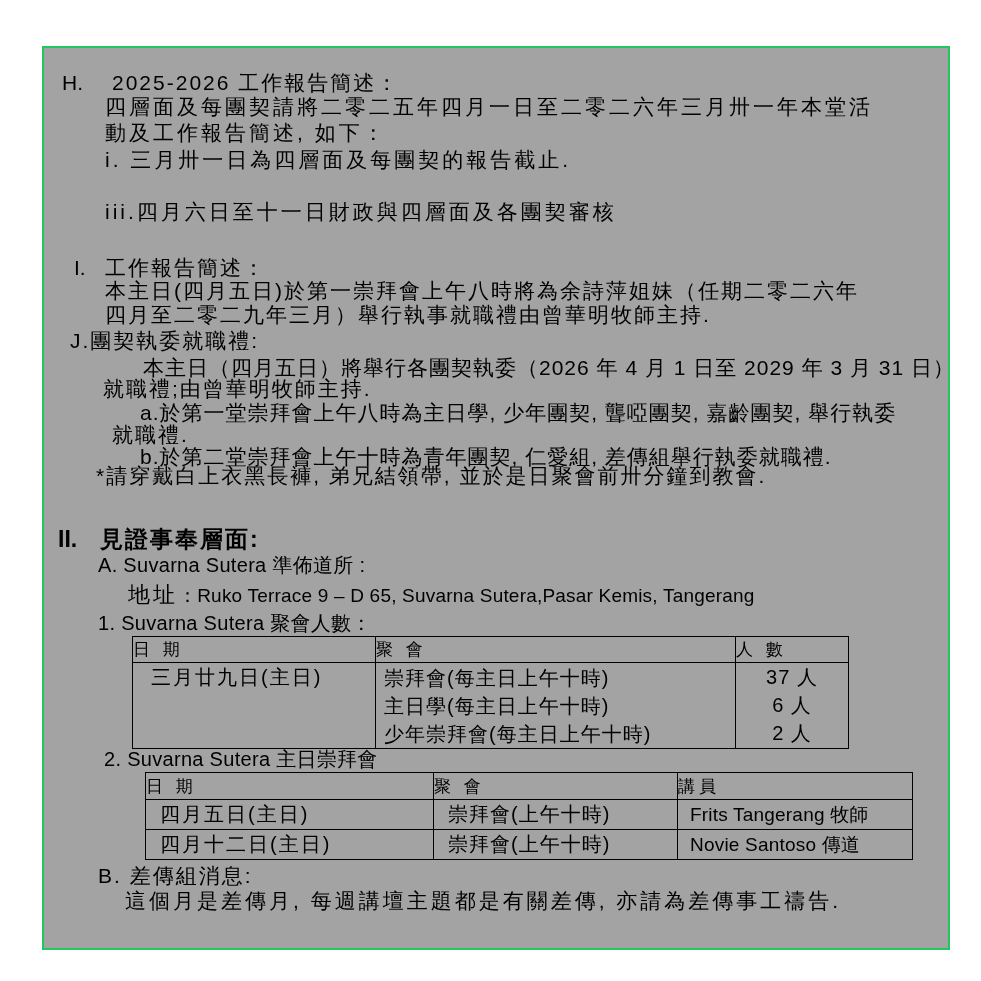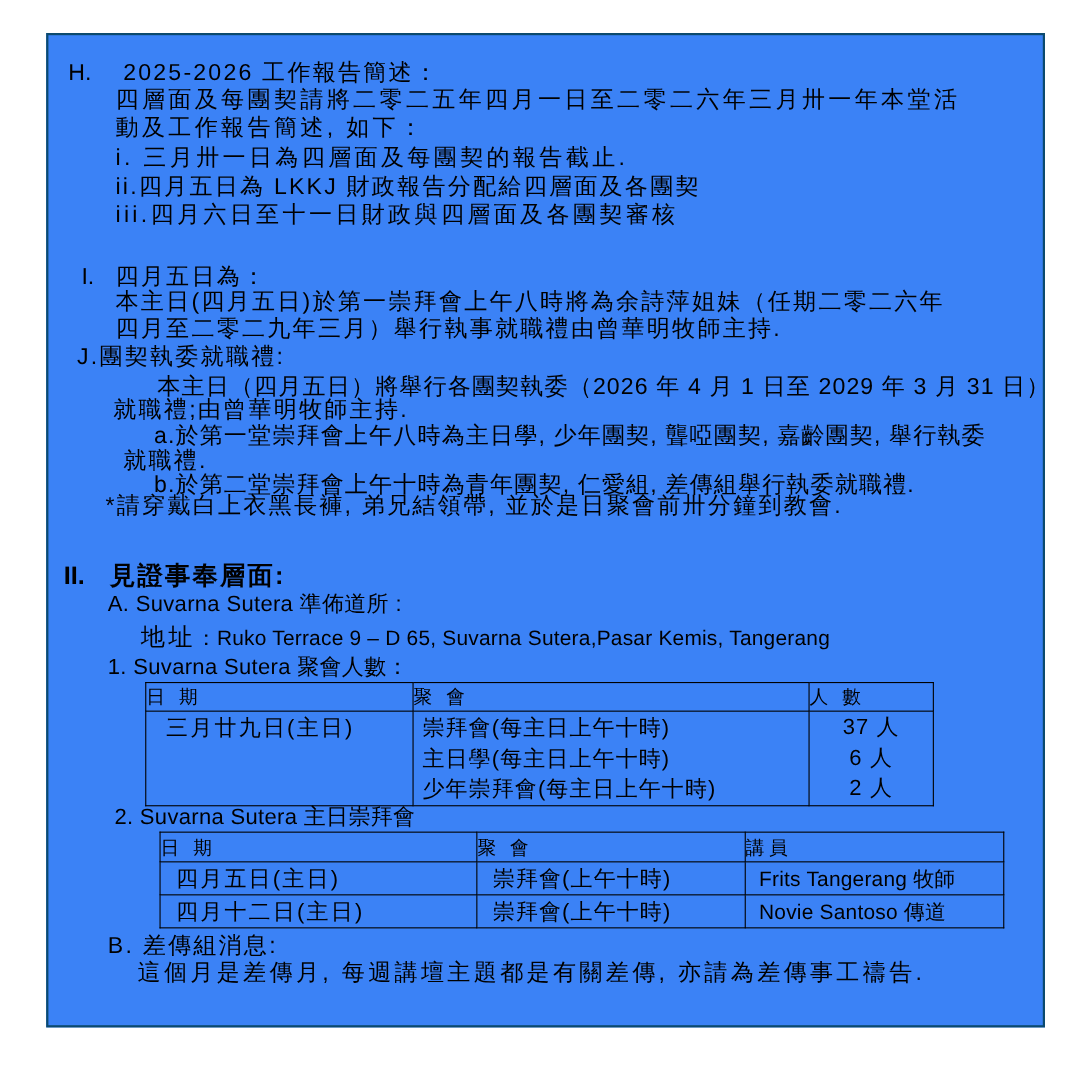--- a/index.html
+++ b/index.html
@@ -1,19 +1,19 @@
 <!DOCTYPE html>
 <html><head>
 <meta charset="utf-8">
 <style>
   html,body{margin:0;padding:0;background:#ffffff;}
   body{width:981px;height:981px;position:relative;
        font-family:"Liberation Sans","DejaVu Sans",serif;color:#000;}
-  .frame{position:absolute;left:42px;top:30px;width:904px;height:900px;
-         border:2px solid #0c4a6e;background:#3b82f6;}
+  .frame{position:absolute;left:42px;top:46px;width:904px;height:900px;
+         border:2px solid #22c55e;background:#a3a3a3;}
   .line{position:absolute;white-space:nowrap;font-size:21px;line-height:26px;
         letter-spacing:2px;}
   .wide{letter-spacing:3px;}
   .tight{letter-spacing:1px;margin-left:40px;}
   .latin{letter-spacing:0.3px;font-size:20px;}
   .lbl{display:inline-block;}
   .h-lbl{width:50px;letter-spacing:0;}
   .i-lbl{width:31px;letter-spacing:0;}
   .big-heading{font-weight:bold;font-size:23px;letter-spacing:2px;}
   .big-heading .sec-lbl{display:inline-block;width:42px;letter-spacing:0;}
@@ -37,25 +37,24 @@
 <body>
 
 <div class="frame">
 
   <div class="line" style="top:22px;left:18px">
     <span class="lbl h-lbl">H.</span><span>2025-2026 工作報告簡述：</span>
   </div>
   <div class="line wide" style="top:46px;left:61px">四層面及每團契請將二零二五年四月一日至二零二六年三月卅一年本堂活</div>
   <div class="line wide" style="top:72px;left:61px">動及工作報告簡述, 如下：</div>
   <div class="line wide" style="top:99px;left:61px">i. 三月卅一日為四層面及每團契的報告截止.</div>
-  <div class="line" style="top:125px;left:61px">ii.四月五日為 LKKJ 財政報告分配給四層面及各團契</div>
   <div class="line wide" style="top:151px;left:61px">iii.四月六日至十一日財政與四層面及各團契審核</div>
 
   <div class="line" style="top:207px;left:30px">
-    <span class="lbl i-lbl">I.</span><span>四月五日為：</span>
+    <span class="lbl i-lbl">I.</span><span>工作報告簡述：</span>
   </div>
   <div class="line" style="top:230px;left:61px">本主日(四月五日)於第一崇拜會上午八時將為余詩萍姐妹（任期二零二六年</div>
   <div class="line" style="top:254px;left:61px">四月至二零二九年三月）舉行執事就職禮由曾華明牧師主持.</div>
 
   <div class="line" style="top:280px;left:26px">
     <span>J.</span><span>團契執委就職禮:</span>
   </div>
   <div class="line tight" style="top:307px;left:59px">本主日（四月五日）將舉行各團契執委（2026 年 4 月 1 日至 2029 年 3 月 31 日）</div>
   <div class="line" style="top:328px;left:59px">就職禮;由曾華明牧師主持.</div>
   <div class="line tight" style="top:352px;left:56px">a.於第一堂崇拜會上午八時為主日學, 少年團契, 聾啞團契, 嘉齡團契, 舉行執委</div>

